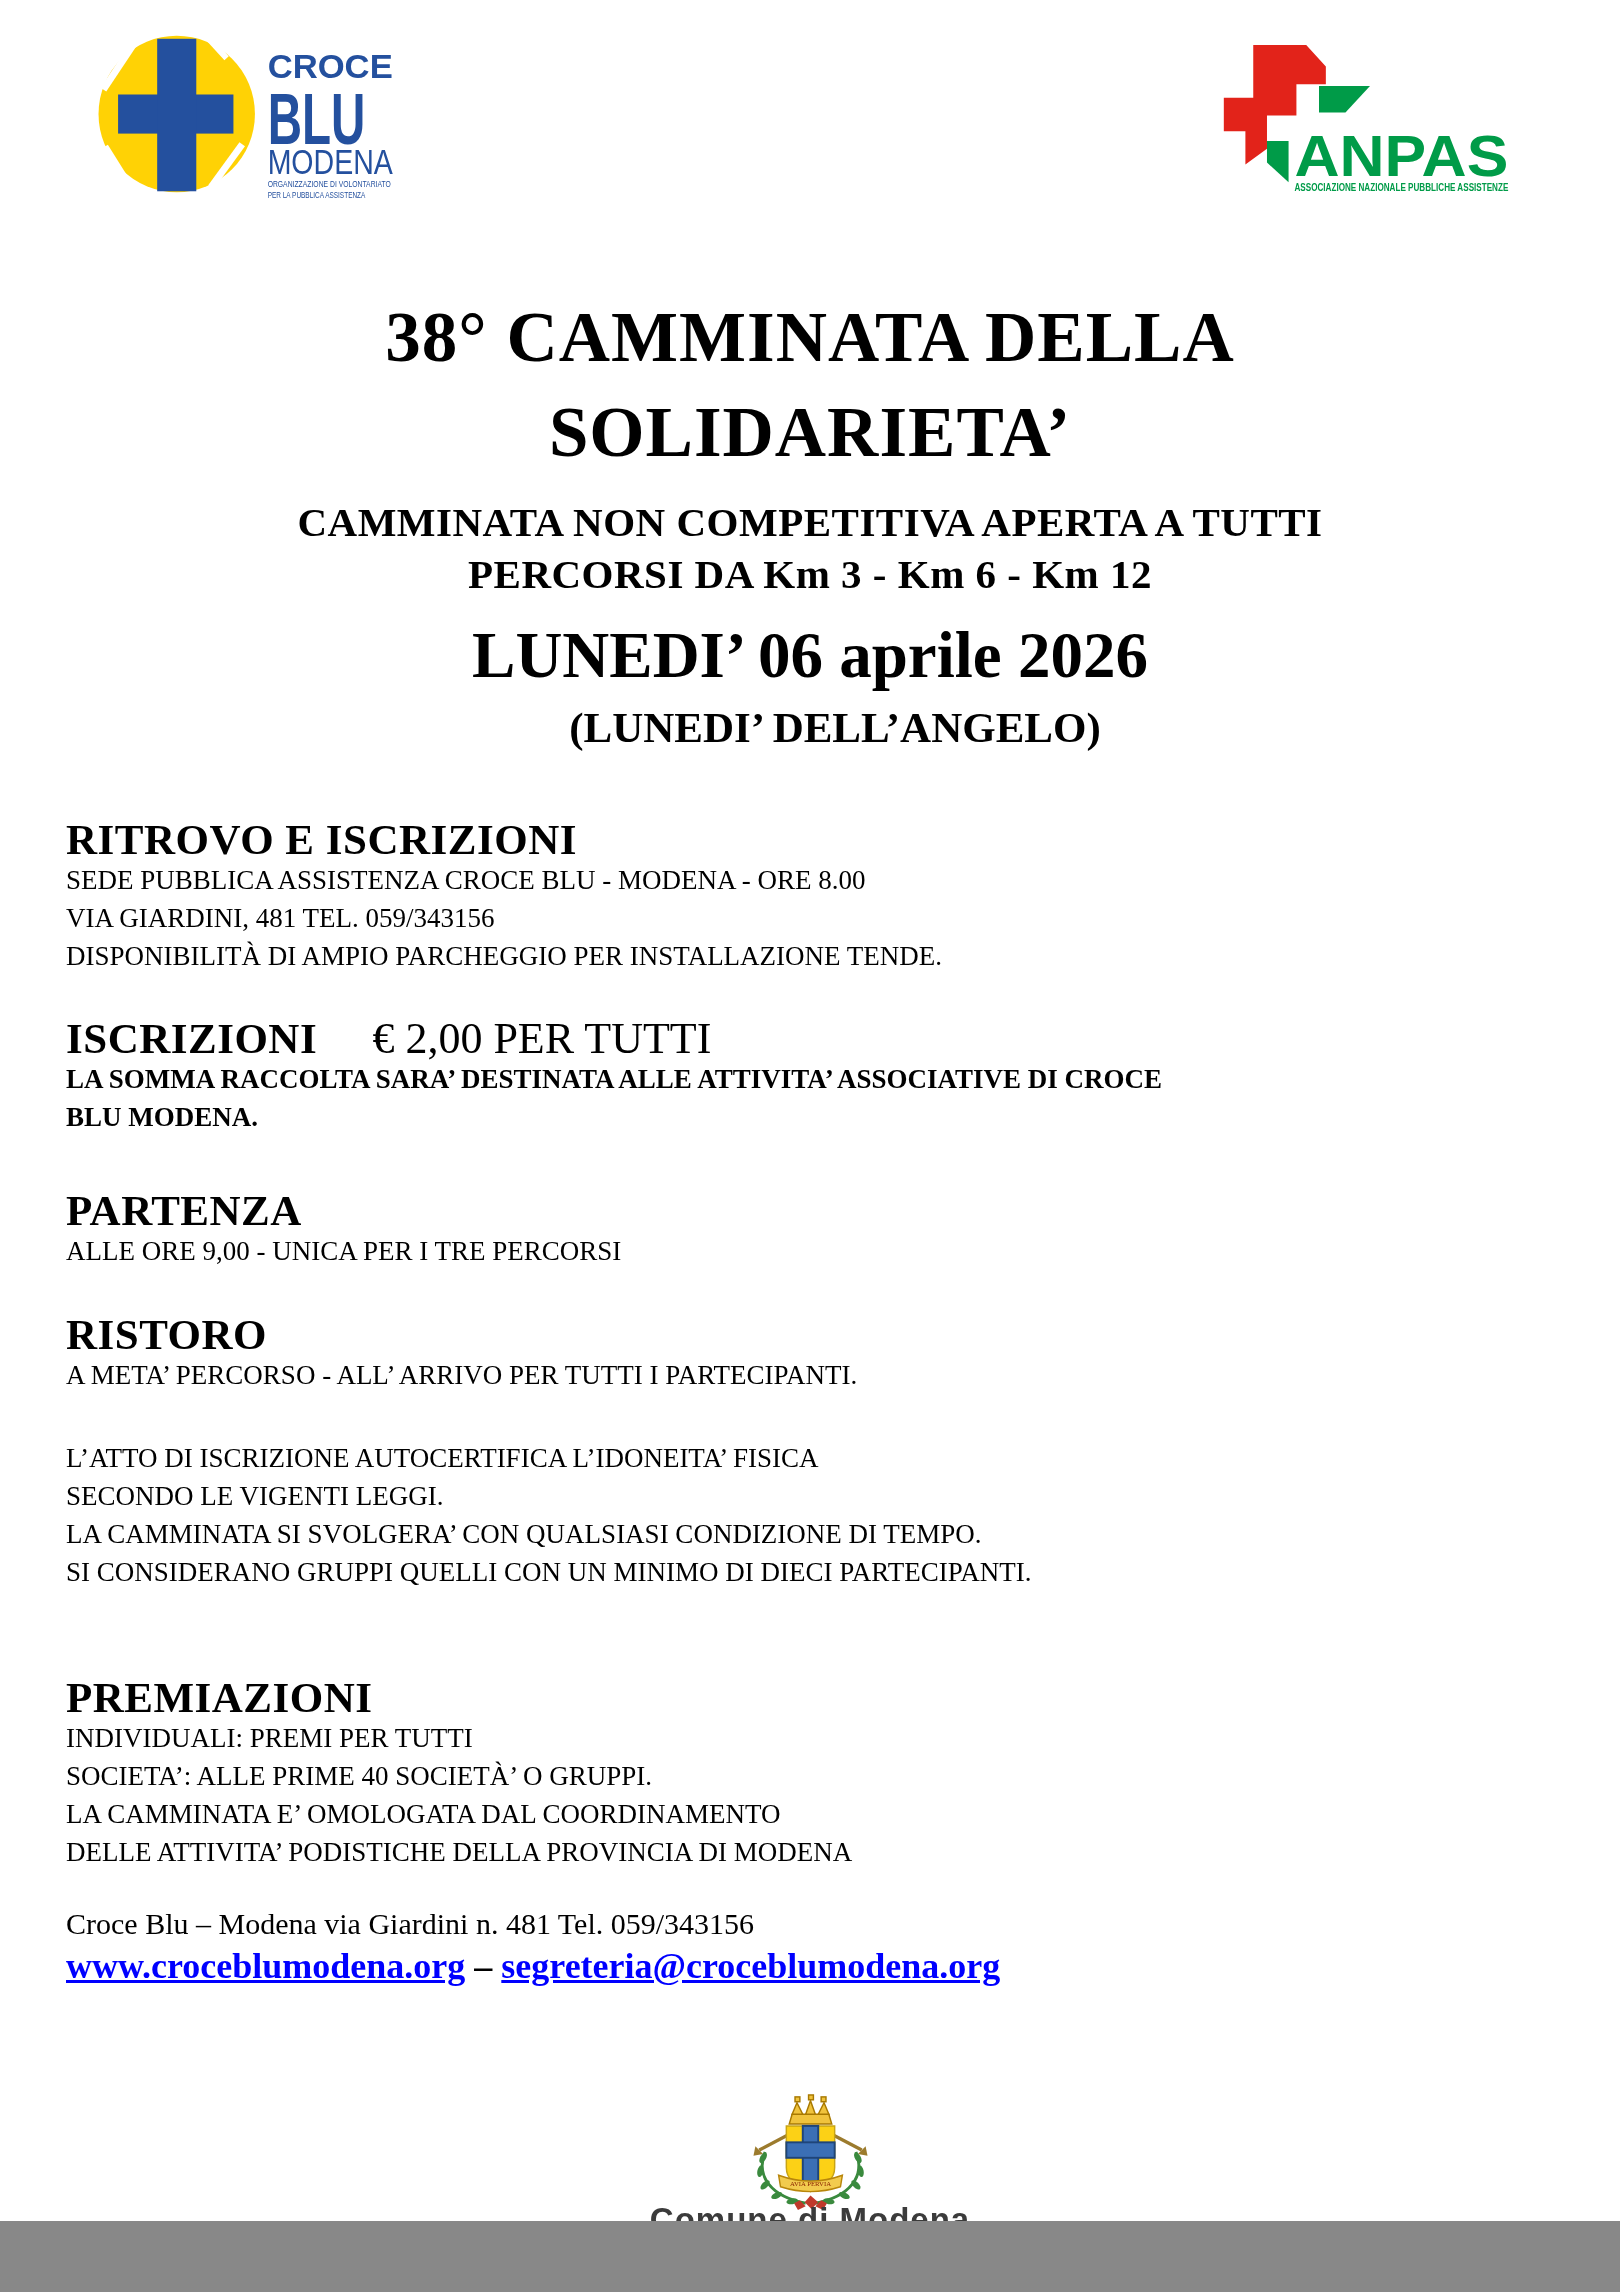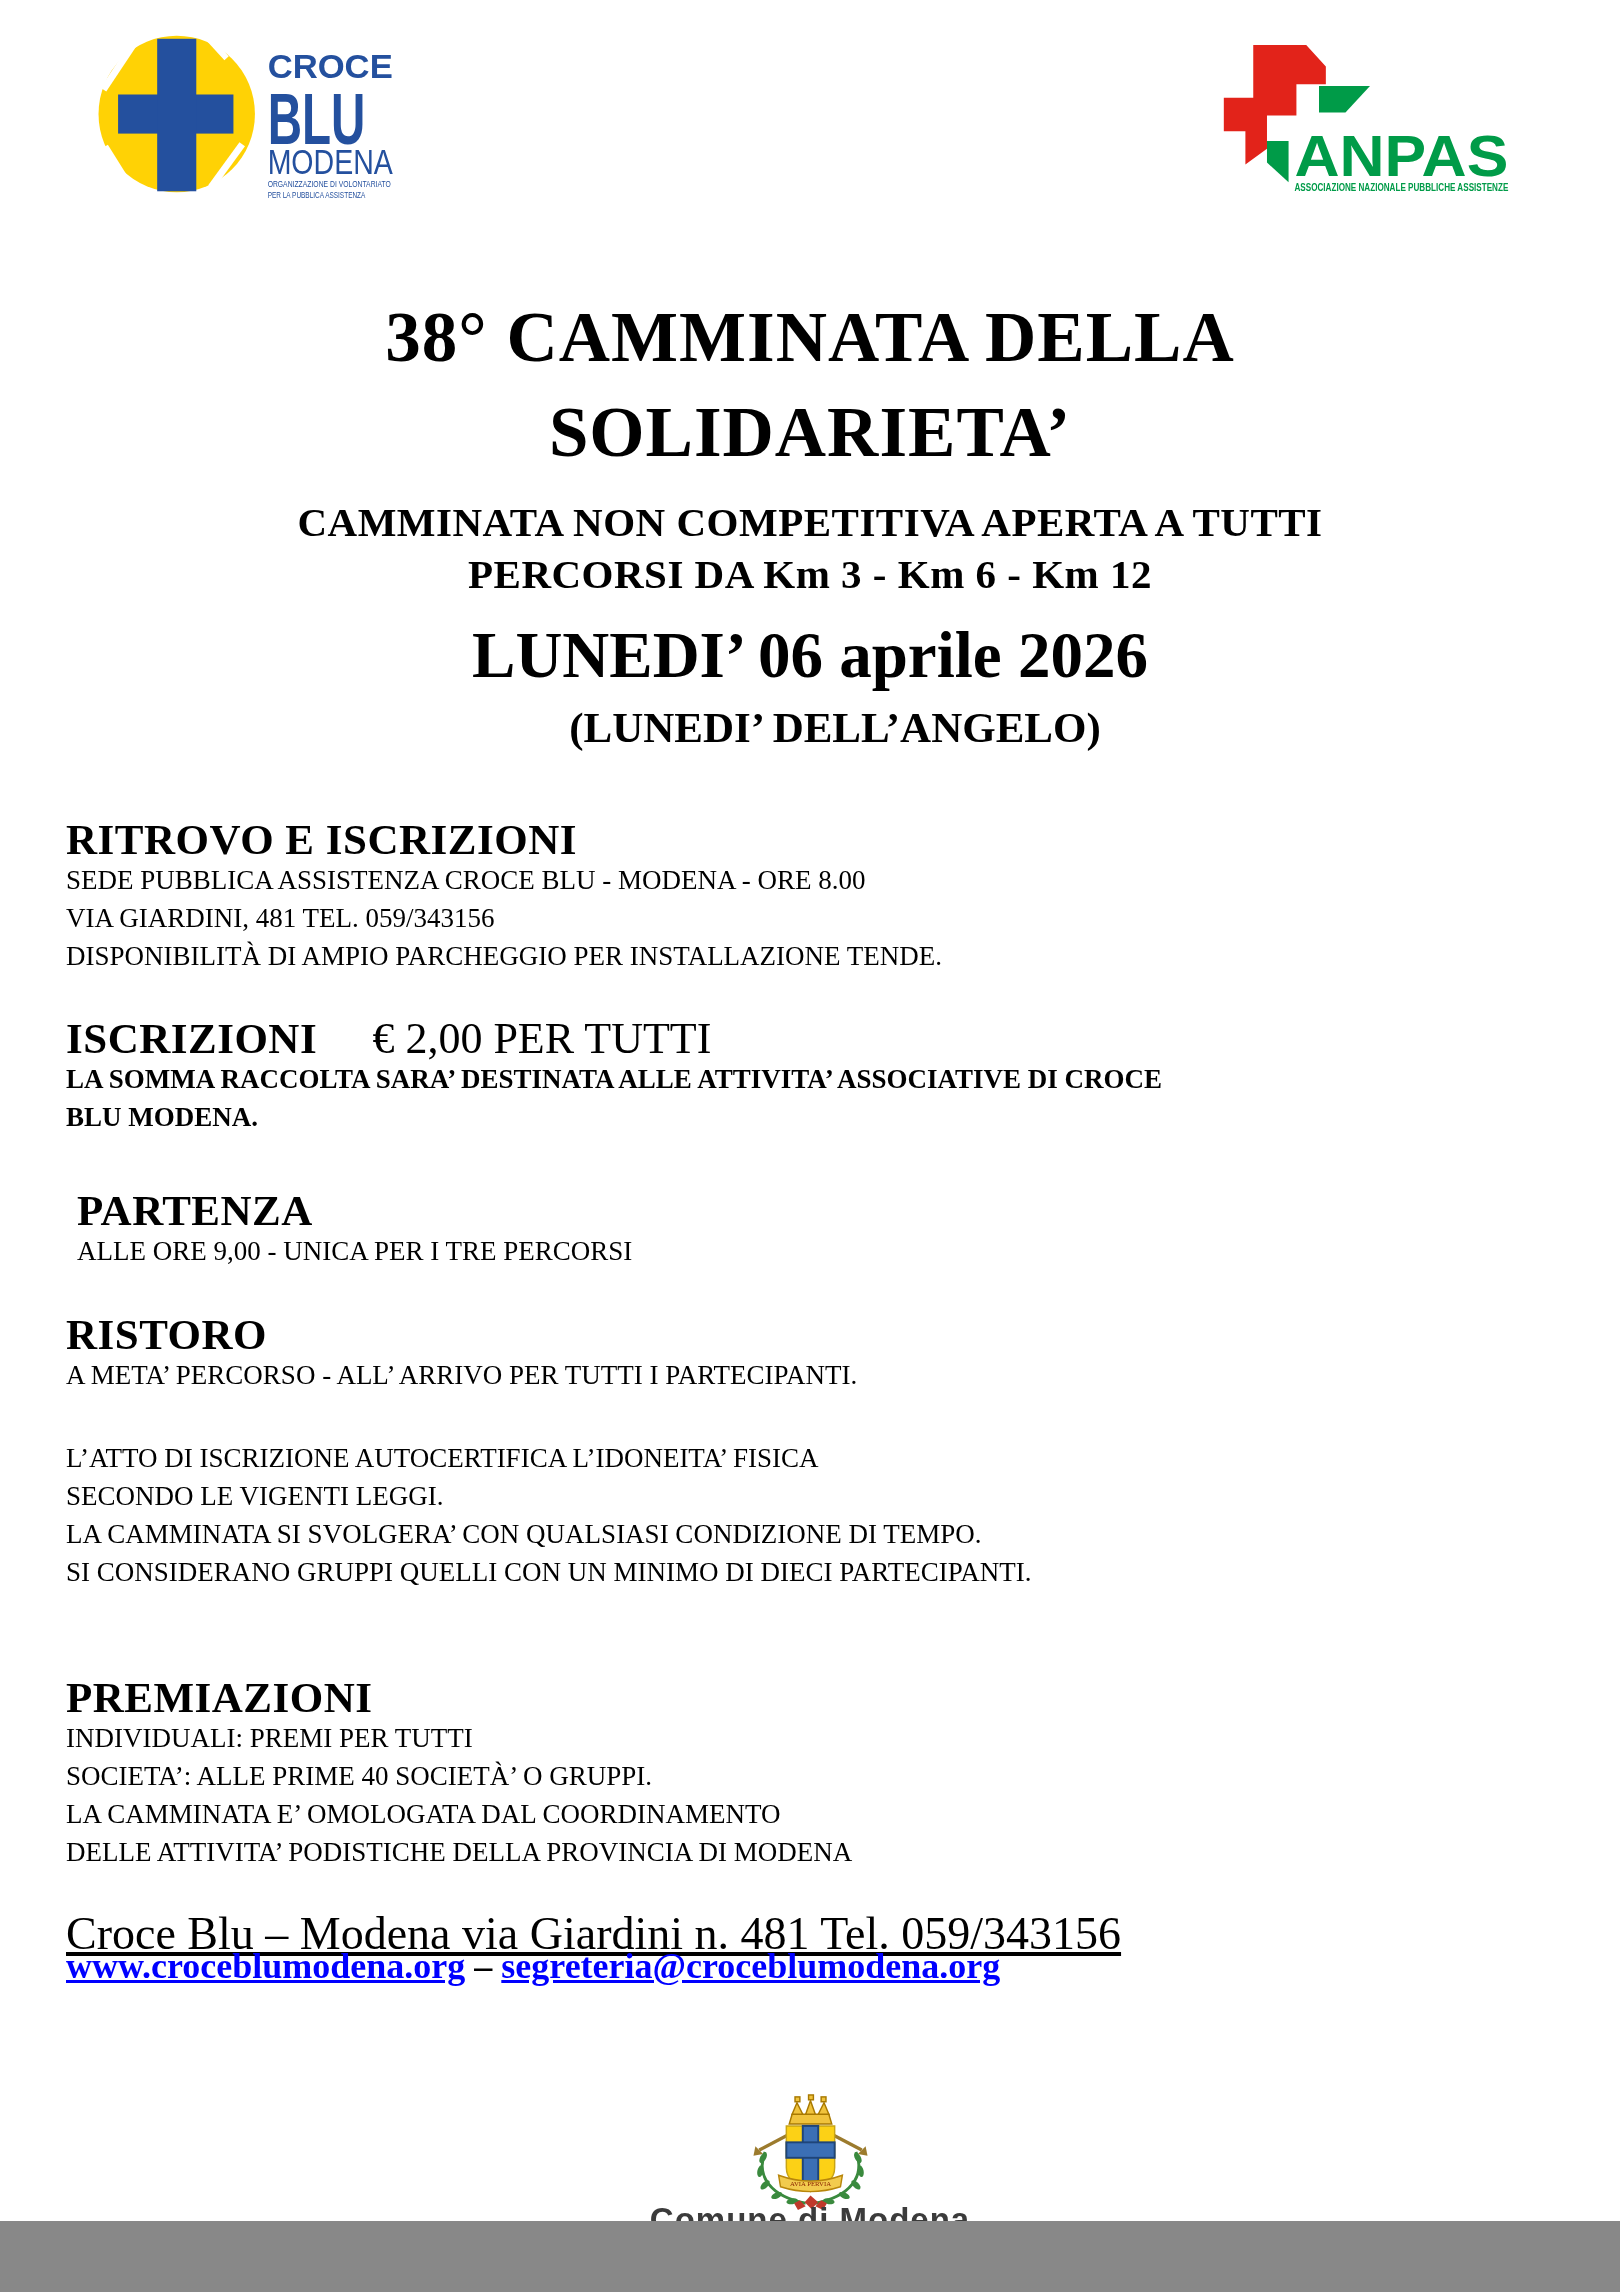--- a/index.html
+++ b/index.html
@@ -19,21 +19,21 @@
   .subtitle{top:496px;font-weight:bold;font-size:41px;line-height:52px;letter-spacing:0.5px;}
   .date-line{top:621px;font-weight:bold;font-size:65px;line-height:69px;}
   .date-note{top:704px;font-weight:bold;font-size:43px;line-height:47px;margin-left:25px;}
 
   .section{left:66px;width:1500px;}
   .section-heading{font-size:43px;line-height:43px;font-weight:bold;letter-spacing:0.5px;}
   .heading-note{font-size:44px;font-weight:normal;letter-spacing:0;margin-left:44px;}
   .section-body{font-size:27px;line-height:38px;font-weight:normal;}
   .section-body.bold{font-weight:bold;}
 
-  .contact-address{left:66px;top:1907px;font-size:46px;text-decoration:underline;}
+  .contact-address{left:66px;top:1907px;font-size:30px;}
   .contact-links{left:66px;top:1945px;font-size:36px;font-weight:bold;}
   .contact-links a{color:#0000FF;text-decoration:underline;}
   .link-sep{color:#000;font-weight:bold;}
 
   .patrocinio{top:2052px;font-style:italic;font-size:32px;}
   .emblem{top:2094px;left:50%;margin-left:-83px;}
   .comune-caption{top:2201px;font-family:"Liberation Sans", sans-serif;font-weight:bold;font-size:33px;color:#3b3b3b;letter-spacing:1px;}
 
   .croce-blu-logo{left:95px;top:29px;}
   .anpas-logo{left:1210px;top:39px;}
@@ -96,21 +96,21 @@
     <div class="section-heading">
       <span>ISCRIZIONI</span>
       <span class="heading-note">€ 2,00 PER TUTTI</span>
     </div>
     <div class="section-body bold">
       <div>LA SOMMA RACCOLTA SARA’ DESTINATA ALLE ATTIVITA’ ASSOCIATIVE DI CROCE</div>
       <div>BLU MODENA.</div>
     </div>
   </div>
 
-  <div class="abs section" style="top:1189px;margin-left:11px;">
+  <div class="abs section" style="top:1189px;">
     <div class="section-heading">PARTENZA</div>
     <div class="section-body">
       <div>ALLE ORE 9,00 - UNICA PER I TRE PERCORSI</div>
     </div>
   </div>
 
   <div class="abs section" style="top:1313px;">
     <div class="section-heading">RISTORO</div>
     <div class="section-body">
       <div>A META’ PERCORSO - ALL’ ARRIVO PER TUTTI I PARTECIPANTI.</div>

